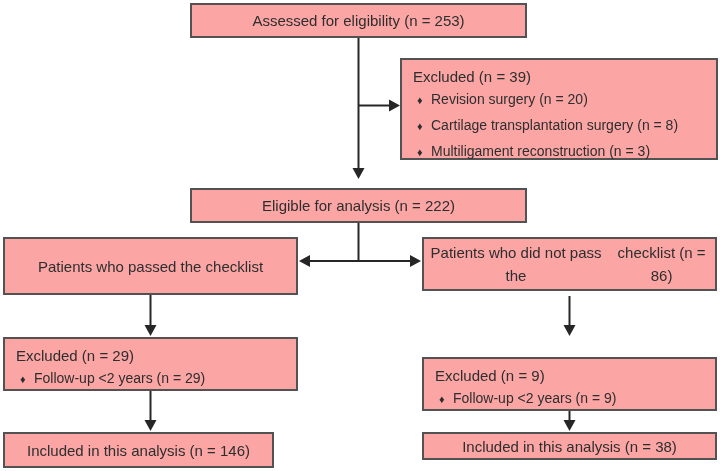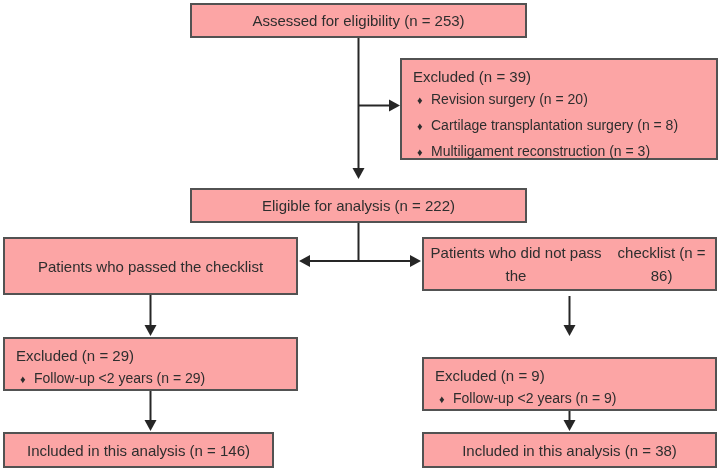--- a/index.html
+++ b/index.html
@@ -167,17 +167,17 @@
     <div class="bullet-row">
       <span class="bullet">♦</span>
       <span class="bullet-text">Follow-up &lt;2 years (n = 9)</span>
     </div>
   </div>
 
   <div class="box center" style="left:3px; top:432px; width:271px; height:36px;">
     <span>Included in this analysis (n = 146)</span>
   </div>
 
-  <div class="box center" style="left:422px; top:432px; width:295px; height:36px;">
+  <div class="box center" style="left:422px; top:432px; width:295px; height:28px;">
     <span>Included in this analysis (n = 38)</span>
   </div>
 
 </div>
 
 </body></html>

